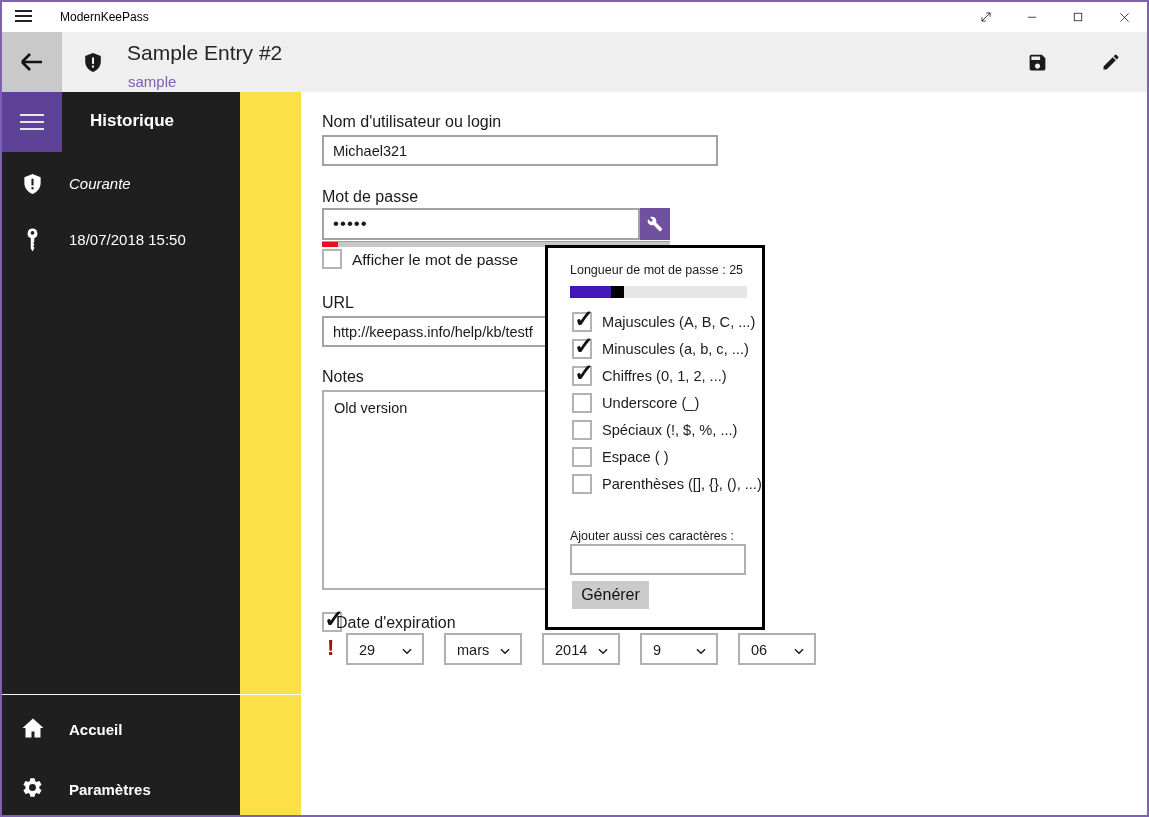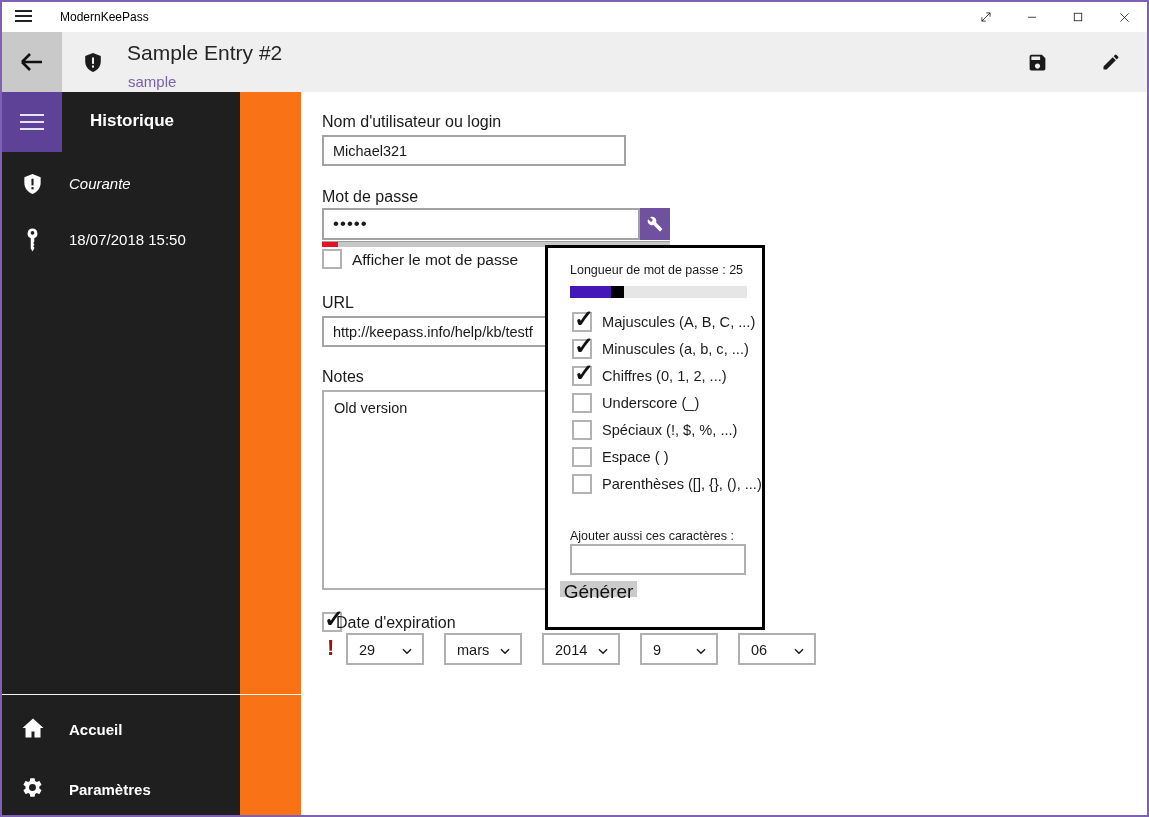--- a/index.html
+++ b/index.html
@@ -1,20 +1,20 @@
 <!DOCTYPE html>
 <html><head>
 <meta charset="utf-8">
 <style>
   * { margin:0; padding:0; box-sizing:border-box; }
   html,body { background:#fff; }
   body { font-family:"Liberation Sans", sans-serif; }
   #window {
     position:relative; width:1149px; height:817px;
-    border:2px solid #7e61b4; background:#f97316; overflow:hidden;
+    border:2px solid #7e61b4; background:#fde047; overflow:hidden;
   }
   
   .titlebar { position:absolute; left:0; top:0; width:1145px; height:30px; background:#fff; }
   .tb-burger { position:absolute; left:13px; top:8px; width:17px; height:13px; cursor:pointer; }
   .tb-burger span { display:block; height:1.5px; background:#222; margin-bottom:3.6px; }
   .tb-title { position:absolute; left:58px; top:0; line-height:30px; font-size:12px; color:#000; }
   .tb-controls { position:absolute; right:0; top:0; height:30px; display:flex; }
   .tb-btn { width:46px; height:30px; display:flex; align-items:center; justify-content:center; }
   
   .header { position:absolute; left:0; top:30px; width:1145px; height:60px; background:#efefef; }
@@ -68,22 +68,22 @@
   .pp-slider { position:absolute; left:22px; top:38px; width:177px; height:12px; background:#e6e6e6; }
   .pp-fill { position:absolute; left:0; top:0; height:12px; background:#4617b8; }
   .pp-thumb { position:absolute; top:0; width:13px; height:12px; background:#000; }
   .pp-options { position:absolute; left:0; top:62px; width:214px; }
   .pp-row { position:relative; height:27px; }
   .pp-row .checkbox { left:24px; top:2px; }
   .pp-row .opt-label { position:absolute; left:54px; top:4px; font-size:14.6px; color:#1a1a1a;
                        white-space:nowrap; }
   .pp-custom-label { position:absolute; left:22px; top:281px; font-size:12.5px; color:#1a1a1a; }
   .pp-custom-input { left:22px; top:296px; width:176px; height:31px; border:2px solid #b0b0b0; }
-  .pp-generate { position:absolute; left:12px; top:333px; width:77px; height:16px; background:#cbcbcb;
-                 border:none; font-size:19px; color:#111; font-family:"Liberation Sans", sans-serif; }
+  .pp-generate { position:absolute; left:24px; top:333px; width:77px; height:28px; background:#cbcbcb;
+                 border:none; font-size:16px; color:#111; font-family:"Liberation Sans", sans-serif; }
   svg { display:block; }
 </style>
 </head>
 <body>
 
 <div id="window">
 
   <div class="titlebar">
     <div class="tb-burger">
       <span></span>
@@ -191,21 +191,21 @@
           <path d="M19.14 12.94c.04-.3.06-.61.06-.94s-.02-.64-.07-.94l2.03-1.58a.5.5 0 0 0 .12-.64l-1.92-3.32a.5.5 0 0 0-.61-.22l-2.39.96a7.3 7.3 0 0 0-1.62-.94l-.36-2.54a.5.5 0 0 0-.5-.42h-3.84a.5.5 0 0 0-.5.42l-.36 2.54c-.59.24-1.13.56-1.62.94l-2.39-.96a.5.5 0 0 0-.61.22L2.64 8.84a.5.5 0 0 0 .12.64l2.03 1.58c-.05.3-.07.63-.07.94s.02.64.07.94l-2.03 1.58a.5.5 0 0 0-.12.64l1.92 3.32c.14.24.42.34.61.22l2.39-.96c.5.38 1.03.7 1.62.94l.36 2.54c.05.24.25.42.5.42h3.84c.25 0 .46-.18.5-.42l.36-2.54c.59-.24 1.13-.56 1.62-.94l2.39.96c.23.09.47 0 .61-.22l1.92-3.32a.5.5 0 0 0-.12-.64l-2.03-1.58zM12 15.6a3.6 3.6 0 1 1 0-7.2 3.6 3.6 0 0 1 0 7.2z" fill="#fff"></path>
         </svg>
       </span>
       <span class="sb-label bold">Paramètres</span>
     </div>
   </div>
 
   <div class="main"></div>
 
   <div class="flabel" style="left:320px; top:111px;">Nom d'utilisateur ou login</div>
-  <input class="finput" style="left: 320px; top: 133px; width: 304px; height: 31px;" value="Michael321">
+  <input class="finput" style="left: 320px; top: 133px; width: 396px; height: 31px;" value="Michael321">
 
   <div class="flabel" style="left:320px; top:186px;">Mot de passe</div>
   <input class="finput" style="left: 320px; top: 206px; width: 318px; height: 32px; font-size: 17px; letter-spacing: 1px;" value="•••••">
   <button class="pw-btn">
     <svg width="16" height="16" viewBox="0 0 24 24">
       <path d="M22.7 19l-9.1-9.1c.9-2.3.4-5-1.5-6.9-2-2-5-2.4-7.4-1.3L9 6 6 9 1.6 4.7C.4 7.1.9 10.1 2.9 12.1c1.9 1.9 4.6 2.4 6.9 1.5l9.1 9.1c.4.4 1 .4 1.4 0l2.3-2.3c.5-.4.5-1.1.1-1.4z" fill="#fff"></path>
     </svg>
   </button>
   <div class="strength">
     <div class="strength-fill" style="width: 4.5%;"></div>

